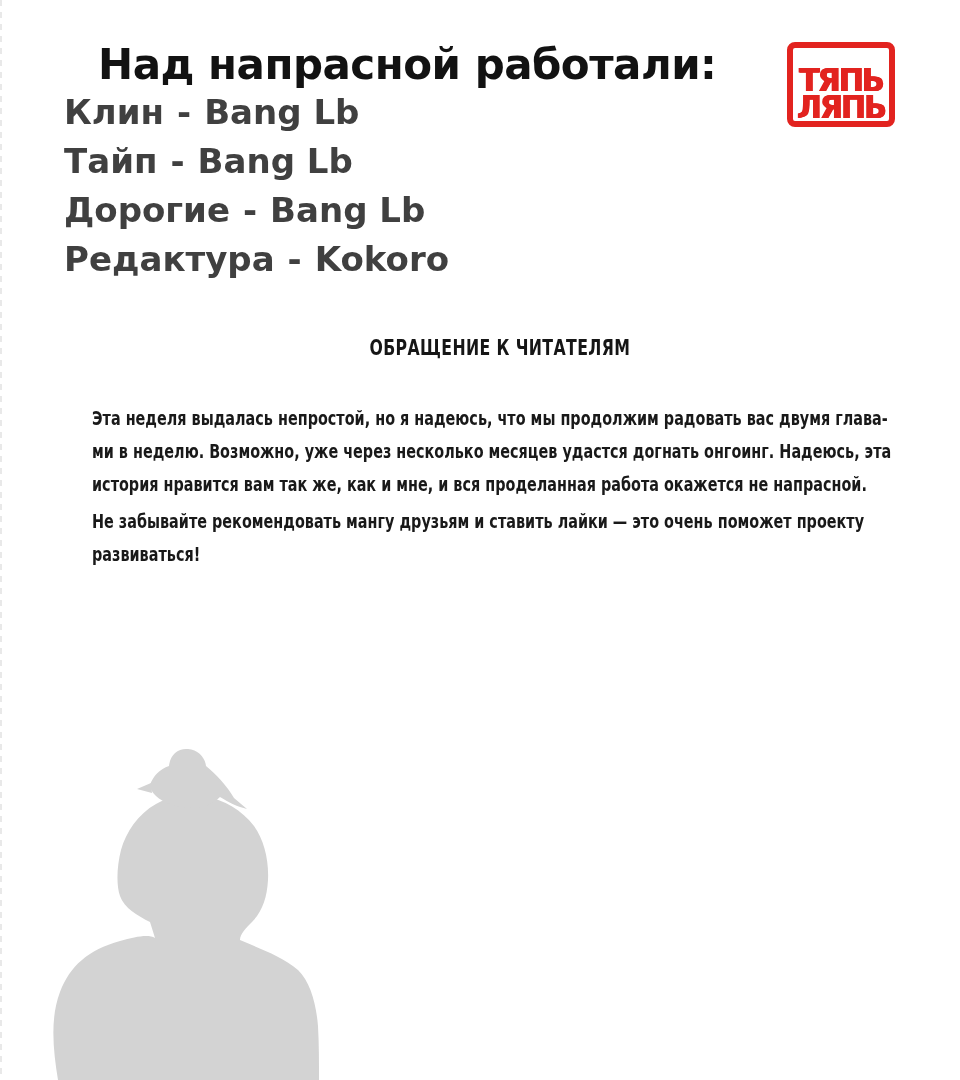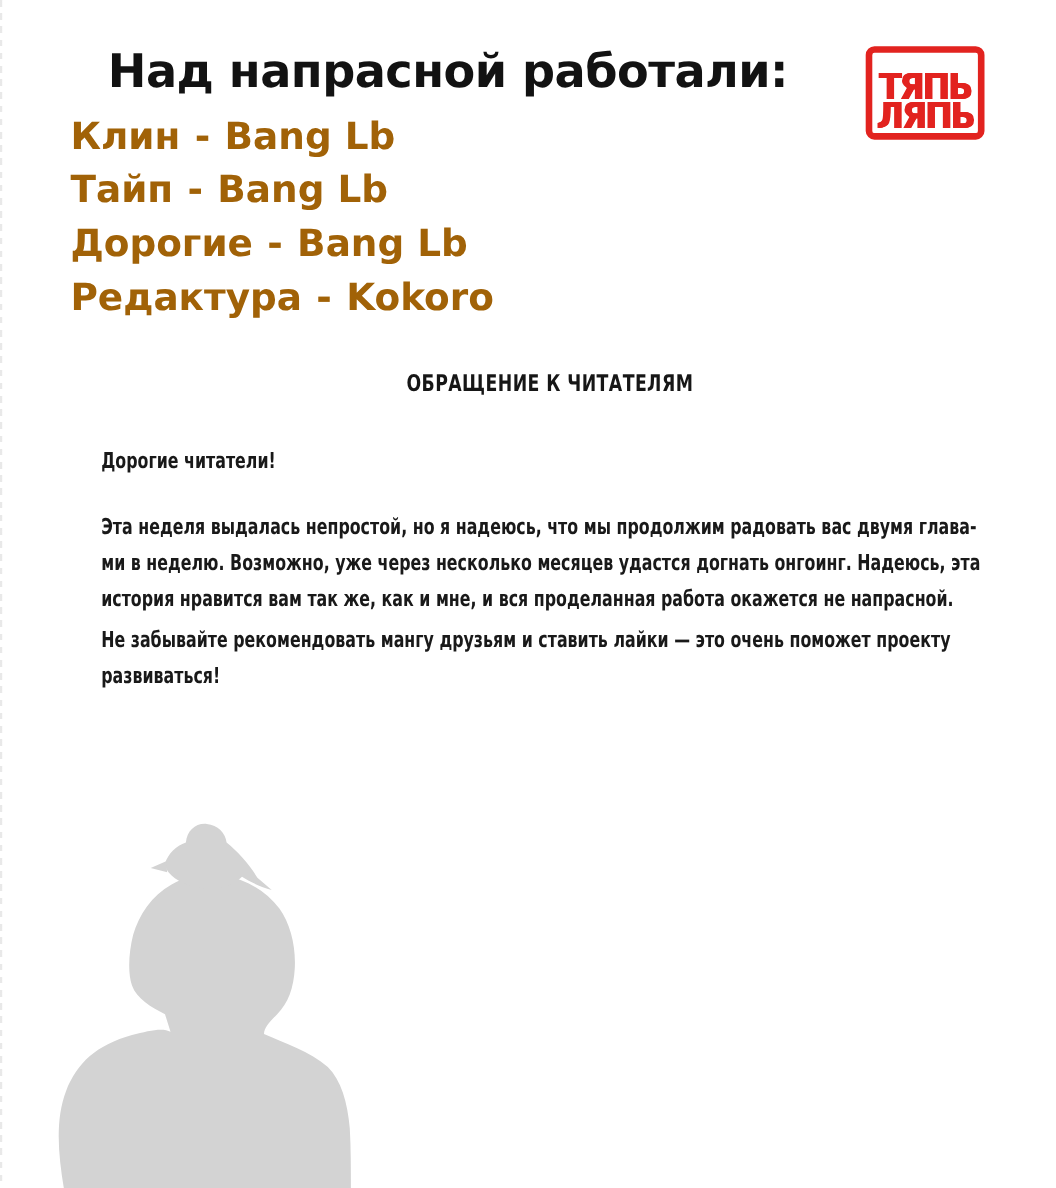--- a/index.html
+++ b/index.html
@@ -13,23 +13,23 @@
     opacity: .8;
   }
 
   
   .credits-title {
     position: absolute; left: 98px; top: 40px;
     font-size: 42px; font-weight: 700; letter-spacing: -0.5px;
     white-space: nowrap; color: #121212;
   }
   .credits-list {
-    position: absolute; left: 64px; top: 100px;
+    position: absolute; left: 64px; top: 88px;
     font-size: 34px; font-weight: 700; line-height: 49px;
-    white-space: nowrap; color: #a16207;
+    white-space: nowrap; color: #404040;
   }
   .credit-row .dash { margin: 0 13px; }
 
   
   .stamp {
     position: absolute; left: 787px; top: 42px; width: 108px; height: 85px;
     border: 6px solid #e2231f; border-radius: 8px; background: #ffffff;
     display: flex; flex-direction: column; align-items: center; justify-content: center;
     padding-top: 16px;
   }
@@ -122,23 +122,20 @@
 <div class="stamp" title="ТЯПЬ" style="border-color: rgb(226, 35, 31);">
   <div class="stamp-line" style="color: rgb(226, 35, 31);">ТЯПЬ</div>
   <div class="stamp-line" style="color: rgb(226, 35, 31);">ЛЯПЬ</div>
 </div>
 
 <div class="notice-heading">
   <span class="inner">ОБРАЩЕНИЕ К ЧИТАТЕЛЯМ</span>
 </div>
 
 <div class="notice-body">
-  <div class="para">
-    <div class="line">Дорогие читатели!</div>
-  </div>
   <div class="para gap-lg">
     <div class="line">Эта неделя выдалась непростой, но я надеюсь, что мы продолжим радовать вас двумя глава-</div>
     <div class="line">ми в неделю. Возможно, уже через несколько месяцев удастся догнать онгоинг. Надеюсь, эта</div>
     <div class="line">история нравится вам так же, как и мне, и вся проделанная работа окажется не напрасной.</div>
   </div>
   <div class="para gap-md">
     <div class="line">Не забывайте рекомендовать мангу друзьям и ставить лайки — это очень поможет проекту</div>
     <div class="line">развиваться!</div>
   </div>
 </div>

